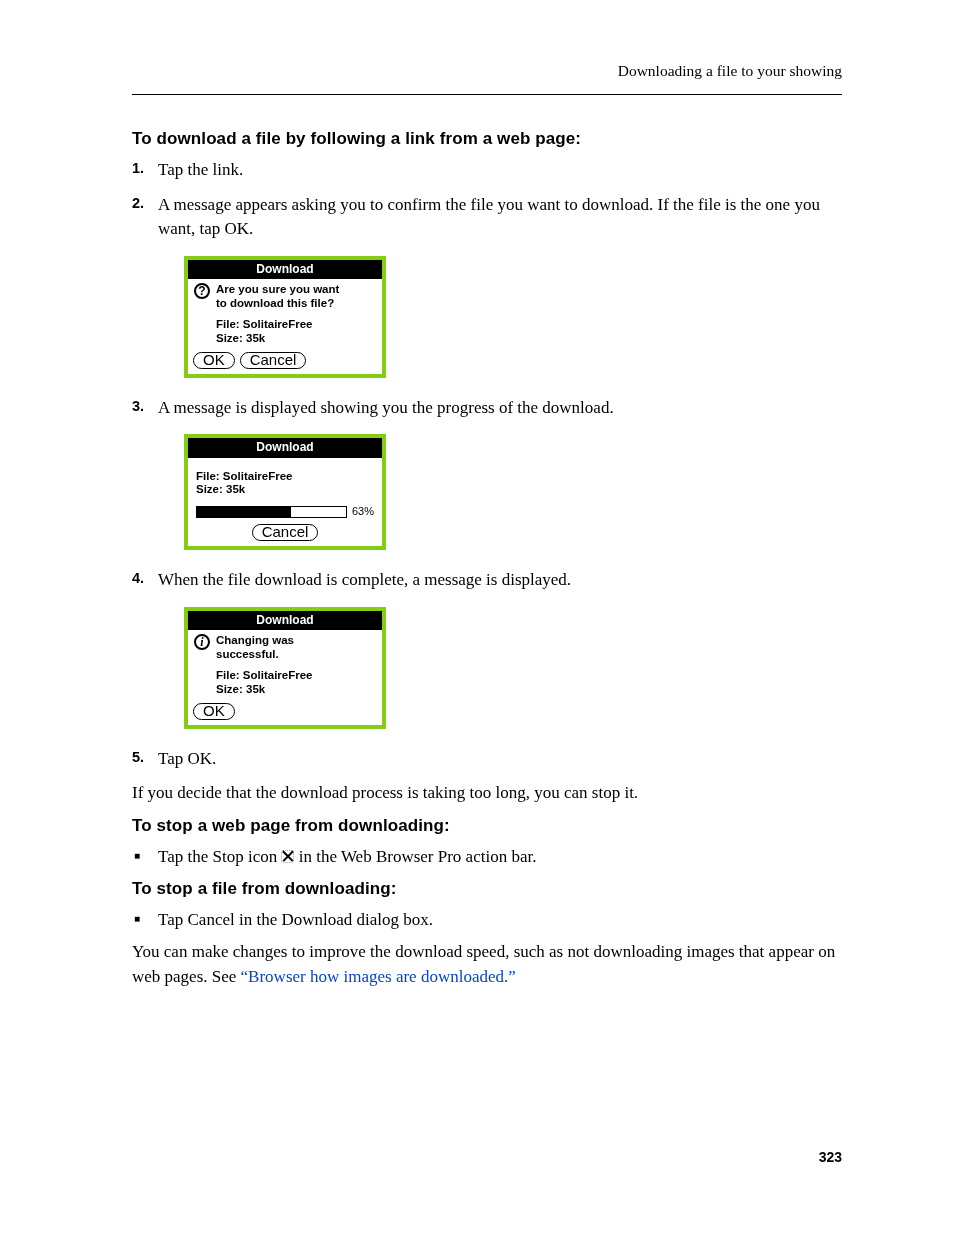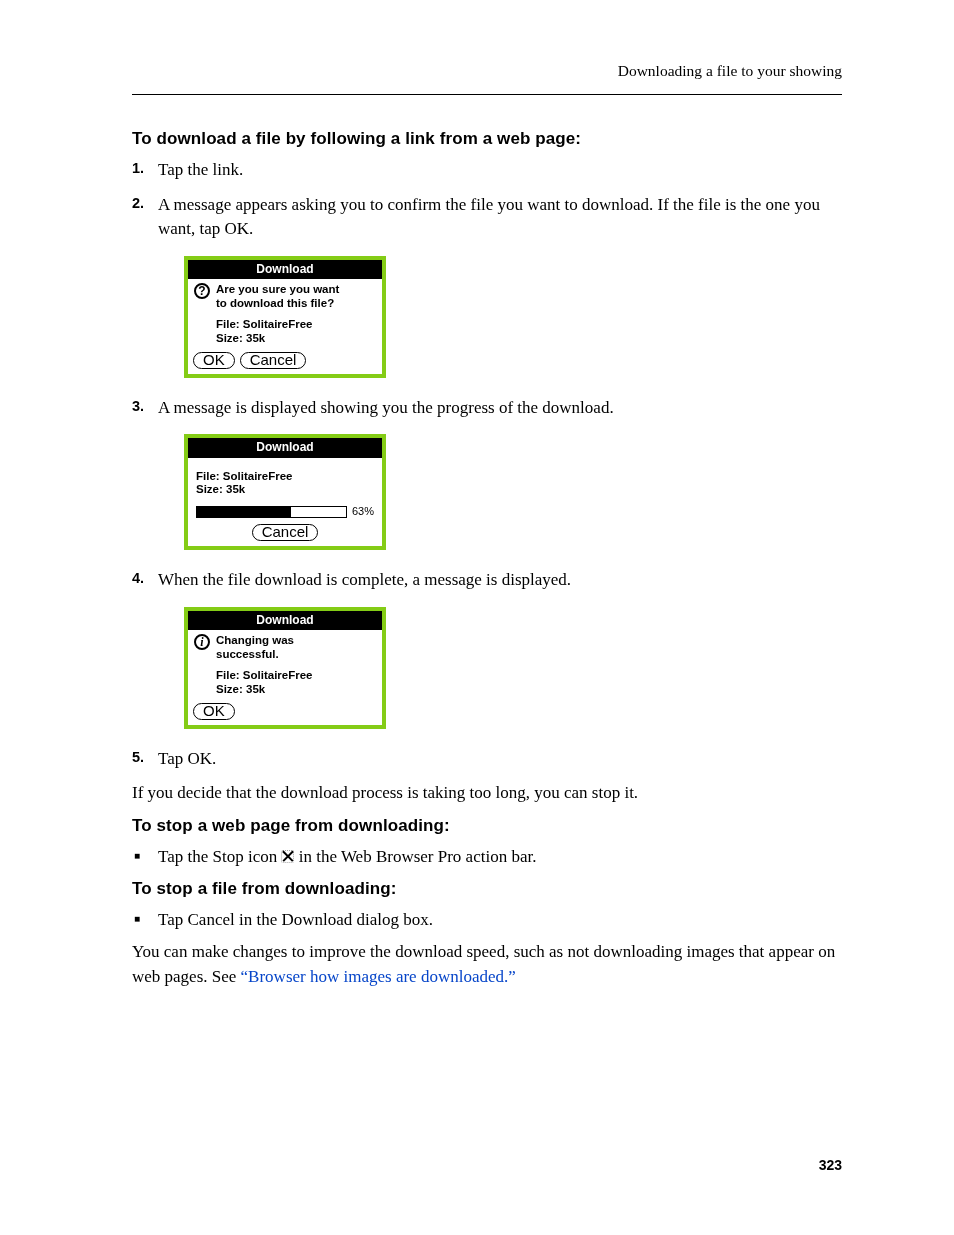--- a/index.html
+++ b/index.html
@@ -167,21 +167,21 @@
   .stop-icon .dots {
     position:absolute; inset:0;
     border: 1px dotted #000;
     border-radius: 2px;
     opacity: .35;
   }
   a.xref { color: #0645c9; text-decoration: none; }
   .pagenum {
     position: absolute;
     right: 0;
-    bottom: 0;
+    bottom: 8px;
     font-family: Arial, Helvetica, sans-serif;
     font-weight: 700;
     font-size: 14px;
   }
 </style>
 </head>
 <body>
 
 <div class="page">
   <div class="running-head">Downloading a file to your showing</div>

